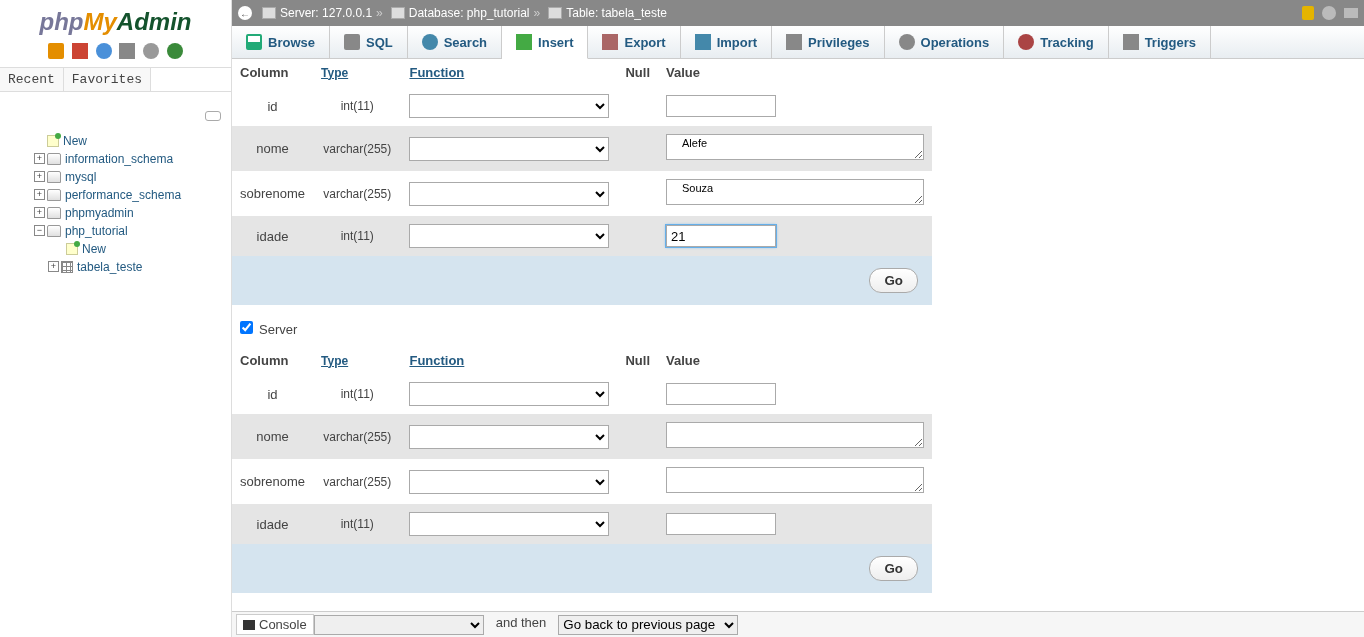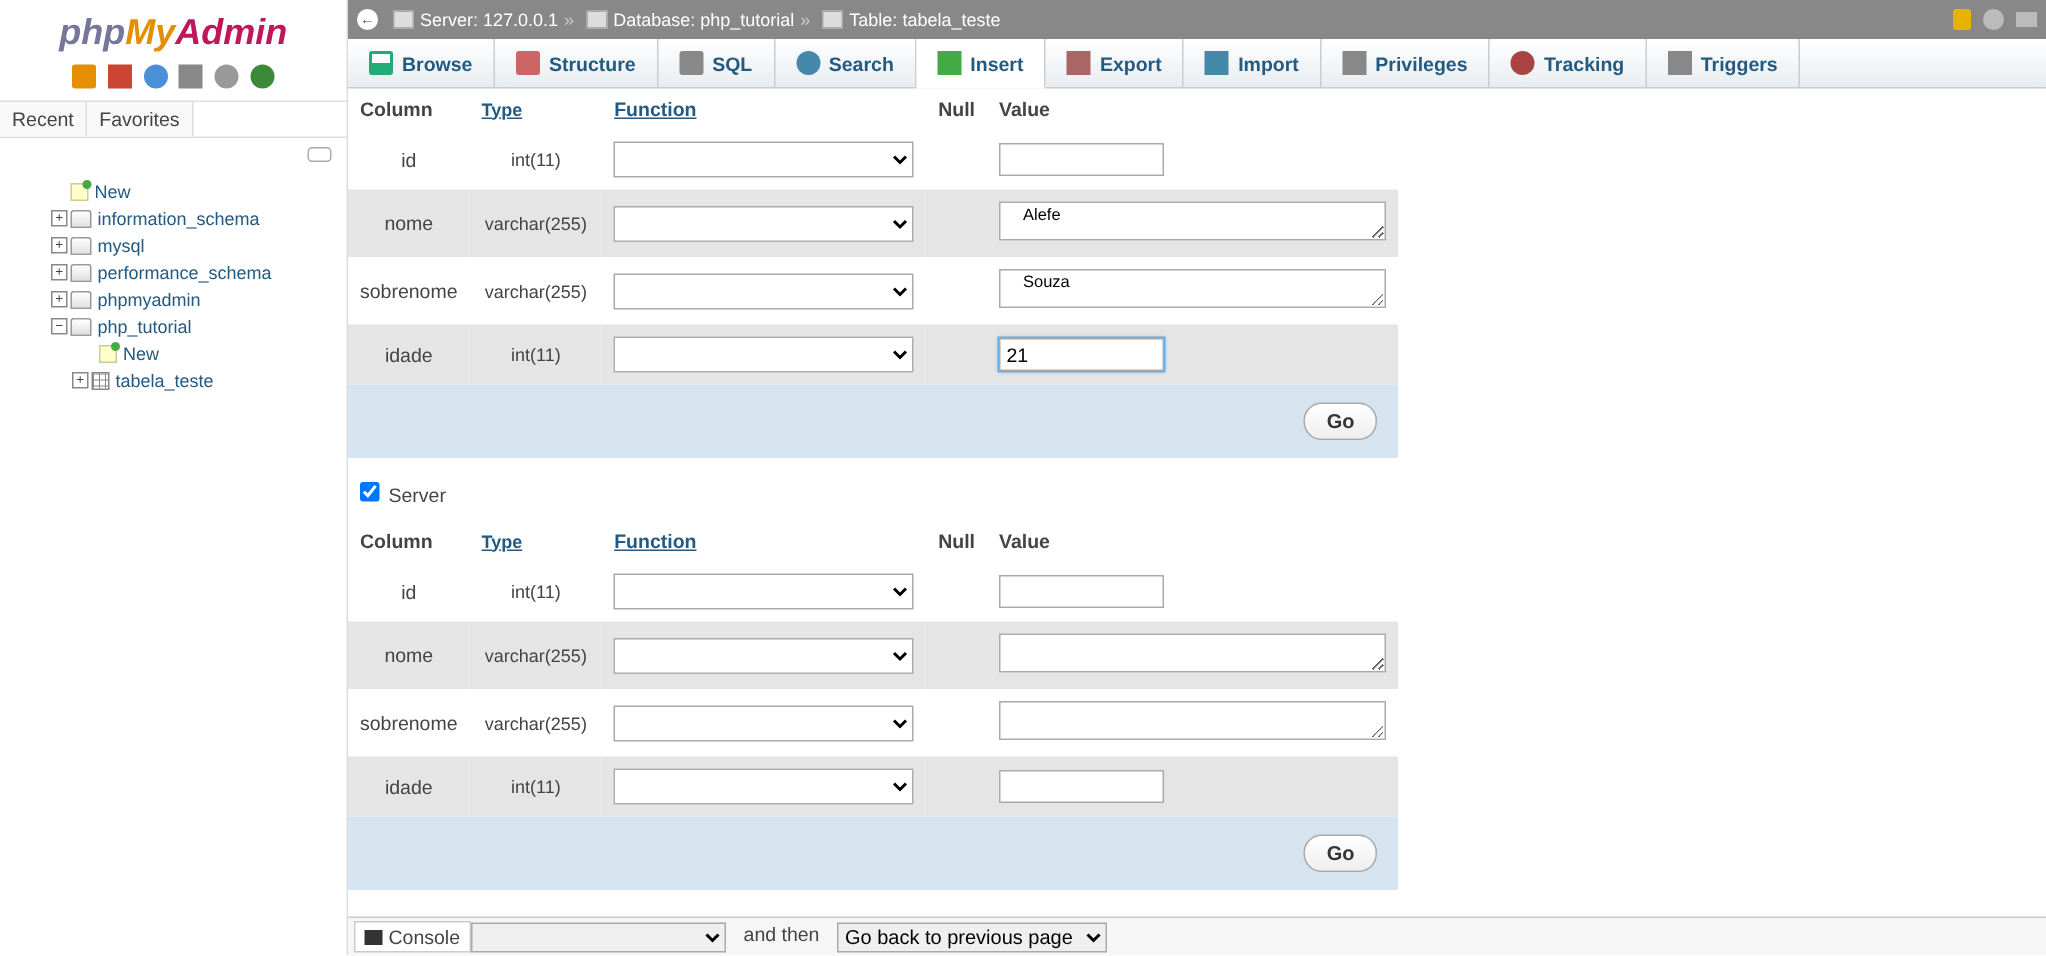--- a/index.html
+++ b/index.html
@@ -5,30 +5,30 @@
 * { box-sizing: border-box; margin: 0; padding: 0; }
 body { font-family: sans-serif; font-size: 13px; color: #444; background: #fff; overflow: hidden; }
 .app { display: flex; width: 1364px; height: 637px; }
 
 
 .sidebar { width: 232px; background: #fff; border-right: 1px solid #ddd; display: flex; flex-direction: column; }
 .logo { padding: 8px 12px 2px; text-align: center; }
 .logo-text { font-family: Arial, sans-serif; font-weight: bold; font-size: 24px; font-style: italic; }
 .logo-php { color: #777799; }
 .logo-my { color: #e48e00; }
-.logo-admin { color: #be185d; }
+.logo-admin { color: #14532d; }
 .toolbar { text-align: center; padding: 4px 0; }
 .toolbar span { display: inline-block; width: 16px; height: 16px; margin: 0 2px; vertical-align: middle; }
 .toolbar .home-icon { background: #e48e00; border-radius: 2px; }
 .toolbar .exit-icon { background: #cc4433; }
 .toolbar .help-icon { background: #4a90d9; border-radius: 8px; }
 .toolbar .sql-icon { background: #888; }
 .toolbar .gear-icon { background: #999; border-radius: 8px; }
 .toolbar .reload-icon { background: #3a8a3a; border-radius: 8px; }
-.recent-fav { display: flex; border: 1px solid #ddd; border-left: none; border-right: none; margin: 4px 0 0; }
+.recent-fav { display: flex; border: 1px solid #ddd; border-left: none; border-right: none; margin: 4px 0 13px; font-family: Liberation Mono, monospace; }
 .recent-fav div { padding: 4px 8px; border-right: 1px solid #ddd; cursor: pointer; background: #f8f8f8; }
 .chain-row { text-align: right; padding: 4px 10px; }
 .chain-icon { display: inline-block; width: 16px; height: 10px; border: 1px solid #aaa; border-radius: 3px; }
 .tree { padding: 4px 6px 4px 6px; font-size: 12px; }
 .tree-item { display: flex; align-items: center; padding: 2px 0; cursor: pointer; margin-left: 28px; }
 .tree-item.indent1 { padding-left: 14px; }
 .tree-item.indent2 { padding-left: 32px; }
 .exp-box { width: 11px; height: 11px; border: 1px solid #888; display: inline-flex; align-items: center; justify-content: center; font-size: 9px; line-height: 1; margin-right: 2px; background: #fff; }
 .exp-spacer { width: 13px; display: inline-block; }
 .db-icon { width: 14px; height: 12px; display: inline-block; margin-right: 4px; border: 1px solid #999; border-radius: 2px 2px 0 0; background: linear-gradient(#fff,#e0e0e0); }
@@ -180,24 +180,20 @@
         <span class="collapse-icon"></span>
       </div>
     </div>
 
     <div class="tabs">
       <div class="tab">
           <span class="ticon browse"></span>
           <span>Browse</span>
         </div>
       <div class="tab">
-          <span class="ticon structure"></span>
-          <span>Structure</span>
-        </div>
-      <div class="tab">
           <span class="ticon sql"></span>
           <span>SQL</span>
         </div>
       <div class="tab">
           <span class="ticon search"></span>
           <span>Search</span>
         </div>
       <div class="tab active">
           <span class="ticon insert"></span>
           <span>Insert</span>
@@ -206,20 +202,24 @@
           <span class="ticon export"></span>
           <span>Export</span>
         </div>
       <div class="tab">
           <span class="ticon import"></span>
           <span>Import</span>
         </div>
       <div class="tab">
           <span class="ticon priv"></span>
           <span>Privileges</span>
+        </div>
+      <div class="tab">
+          <span class="ticon ops"></span>
+          <span>Operations</span>
         </div>
       <div class="tab">
           <span class="ticon track"></span>
           <span>Tracking</span>
         </div>
       <div class="tab">
           <span class="ticon trig"></span>
           <span>Triggers</span>
         </div>
     </div>

